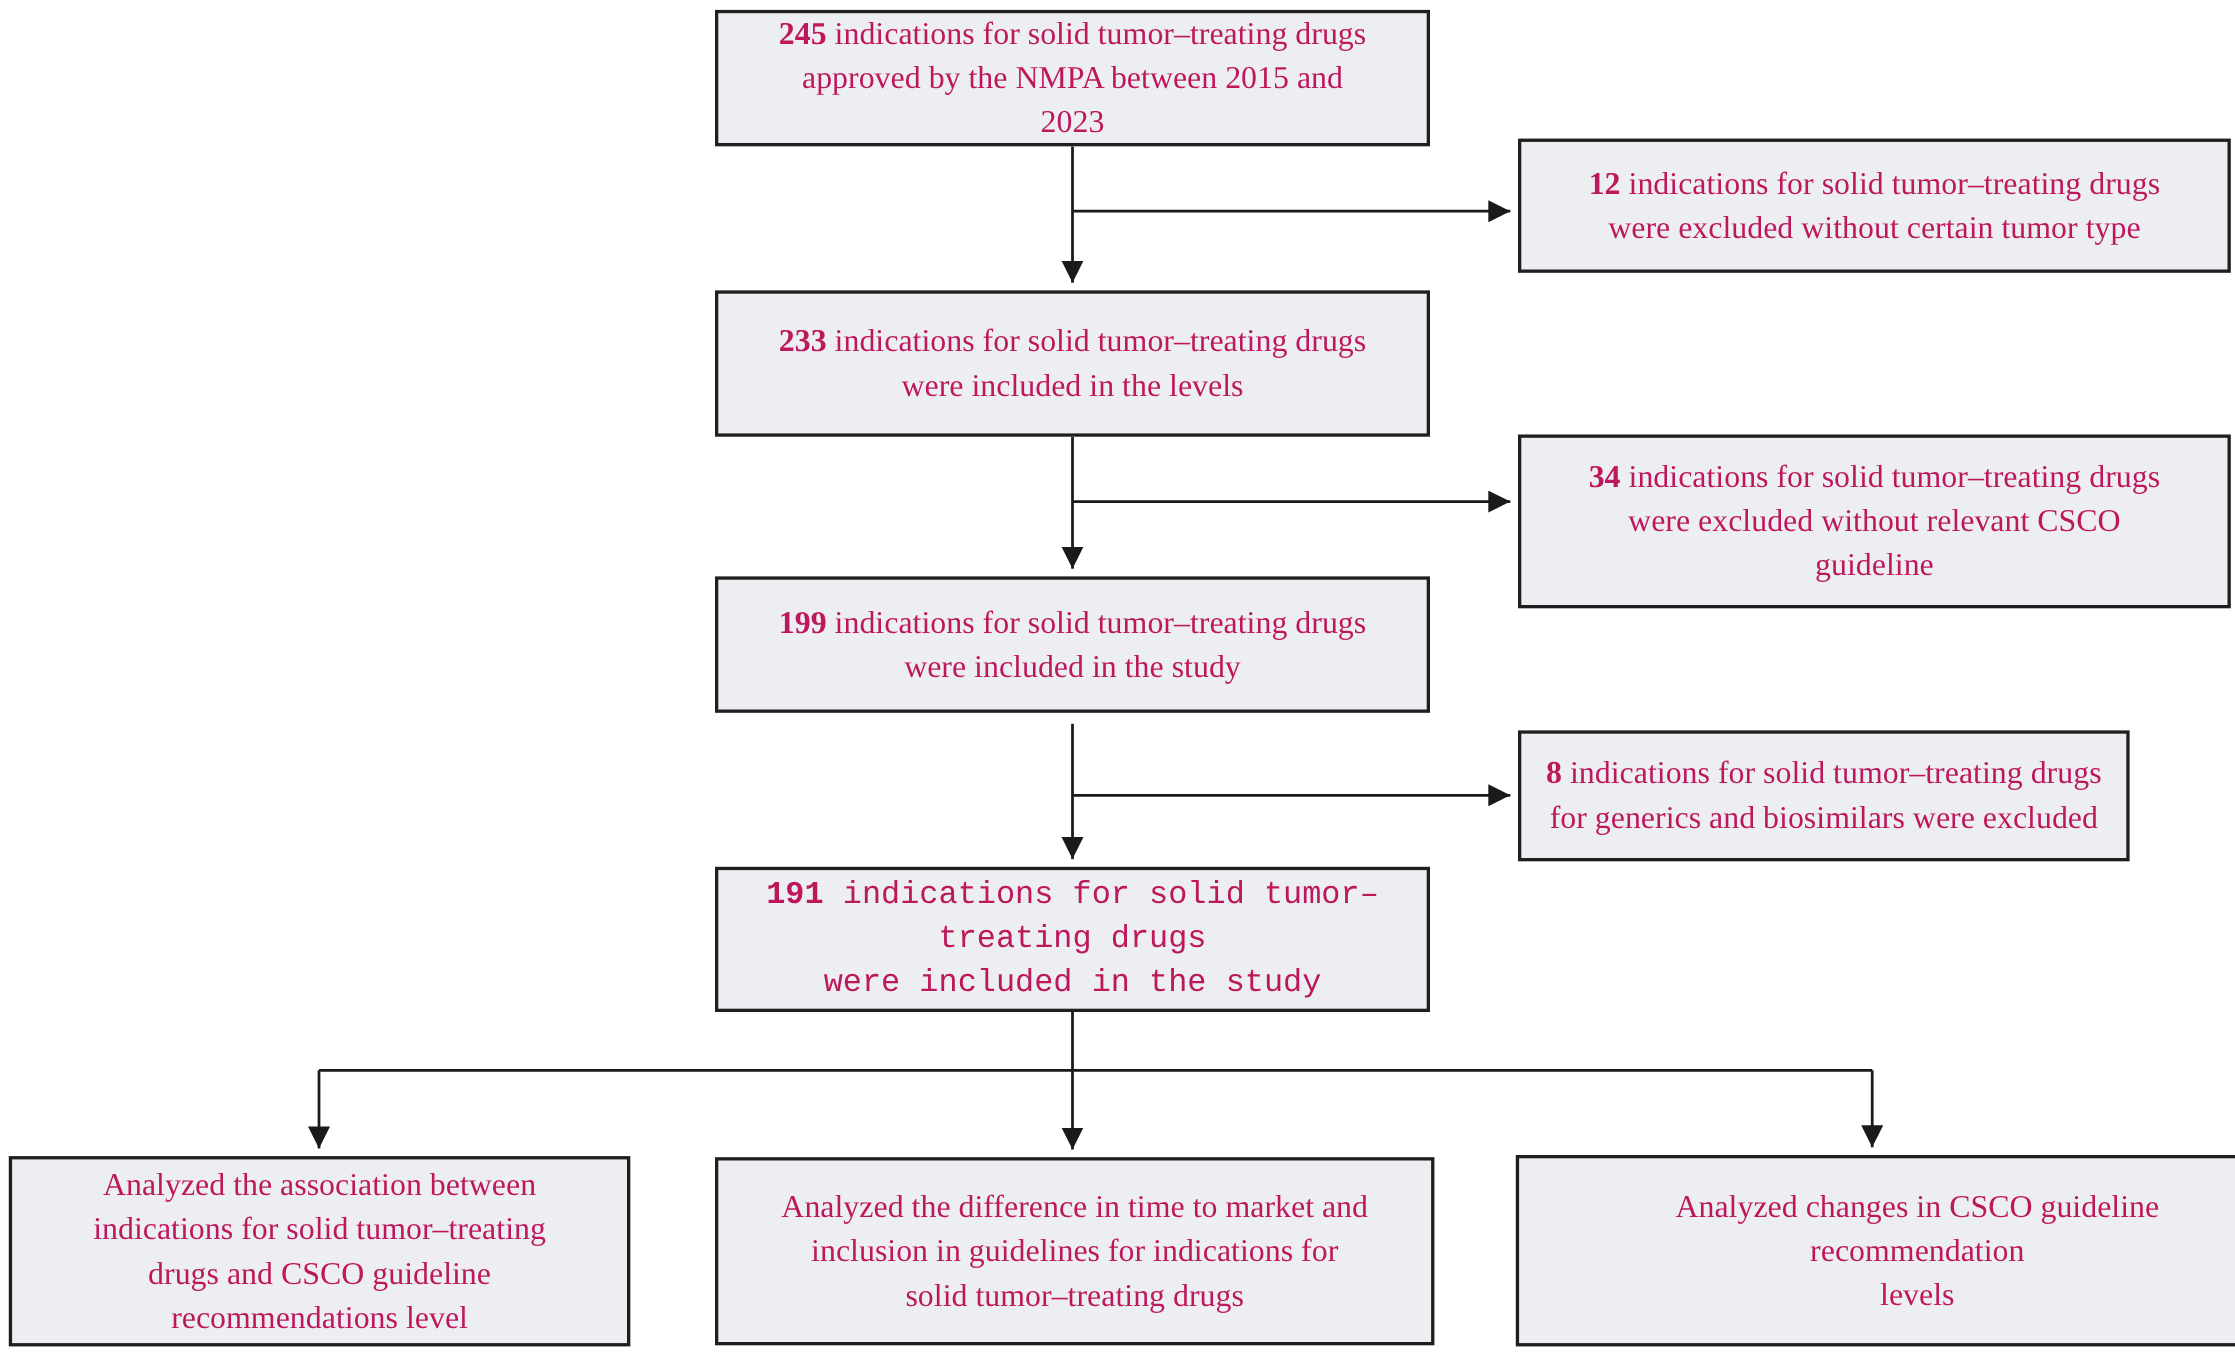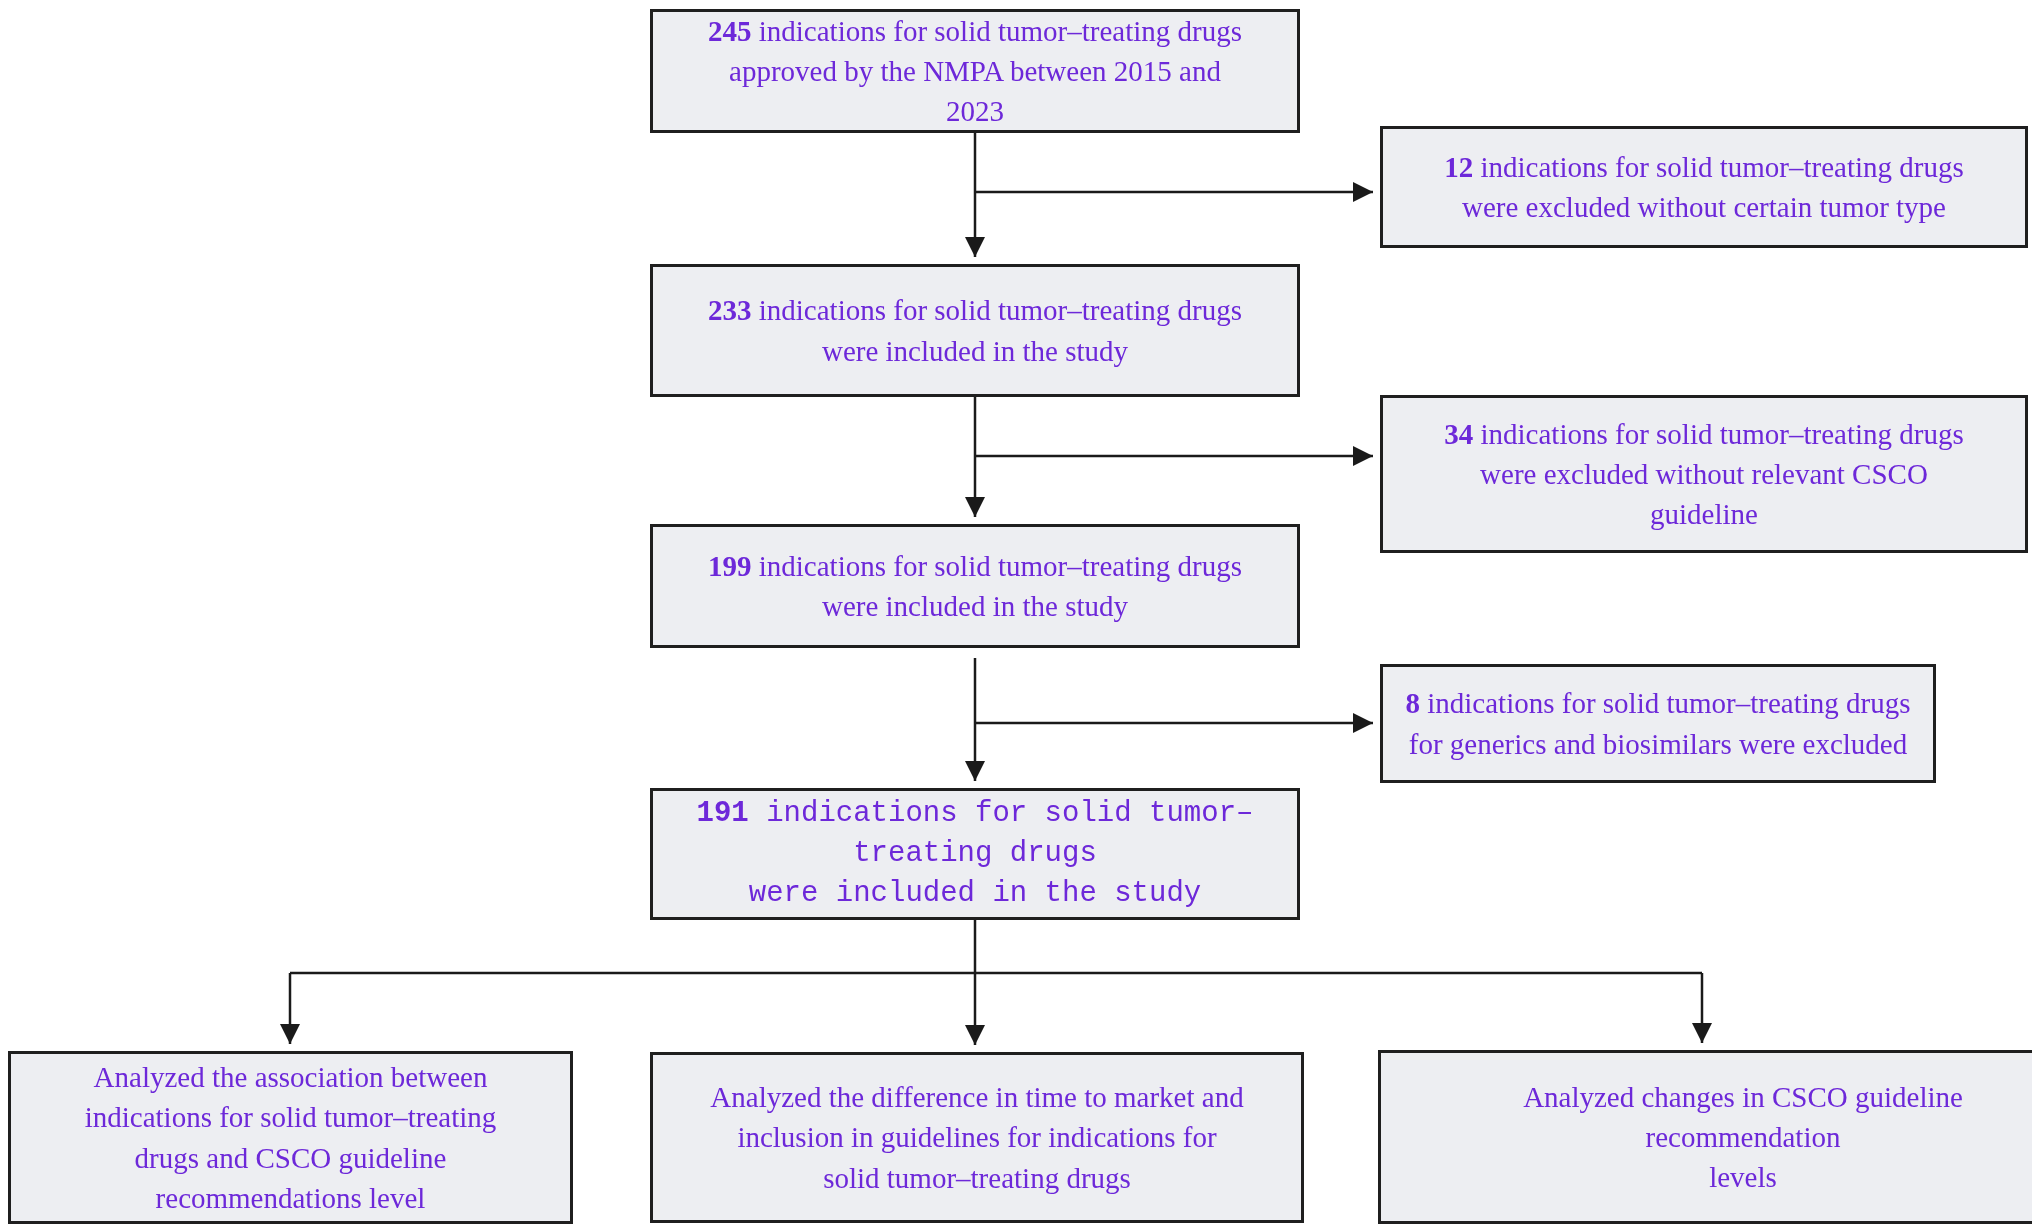--- a/index.html
+++ b/index.html
@@ -2,21 +2,21 @@
 <html><head>
 <meta charset="utf-8">
 <style>
   html, body { margin: 0; padding: 0; background: #ffffff; }
   #stage {
     position: relative;
     width: 2032px;
     height: 1230px;
     background: #ffffff;
     font-family: "Liberation Serif", "DejaVu Serif", serif;
-    color: #6d28d9;
+    color: #be185d;
   }
   svg.connectors {
     position: absolute;
     left: 0; top: 0;
     width: 2032px; height: 1230px;
   }
   .box {
     position: absolute;
     box-sizing: border-box;
     background: var(--box-fill, #edeef2);
@@ -75,21 +75,21 @@
       <line x1="290" y1="973" x2="290" y2="1044" marker-end="url(#ah)"></line>
       <line x1="1702" y1="973" x2="1702" y2="1043" marker-end="url(#ah)"></line>
     </g>
   </svg>
 
   <div class="box b-245"><div><span class="num">245</span><span> indications for solid tumor–treating drugs
 approved by the NMPA between 2015 and
 2023</span></div></div>
 
   <div class="box b-233"><div><span class="num">233</span><span> indications for solid tumor–treating drugs
-were included in the study</span></div></div>
+were included in the levels</span></div></div>
 
   <div class="box b-199"><div><span class="num">199</span><span> indications for solid tumor–treating drugs
 were included in the study</span></div></div>
 
   <div class="box b-191"><div><span class="num">191</span><span> indications for solid tumor–treating drugs
 were included in the study</span></div></div>
 
   <div class="box b-12"><div><span class="num">12</span><span> indications for solid tumor–treating drugs
 were excluded without certain tumor type</span></div></div>
 

